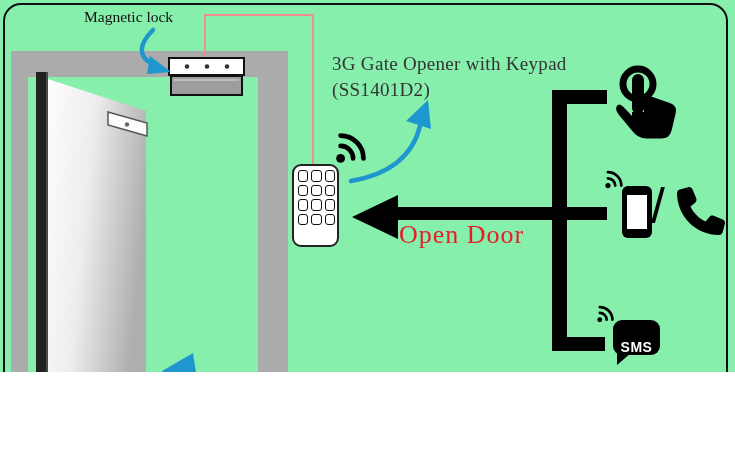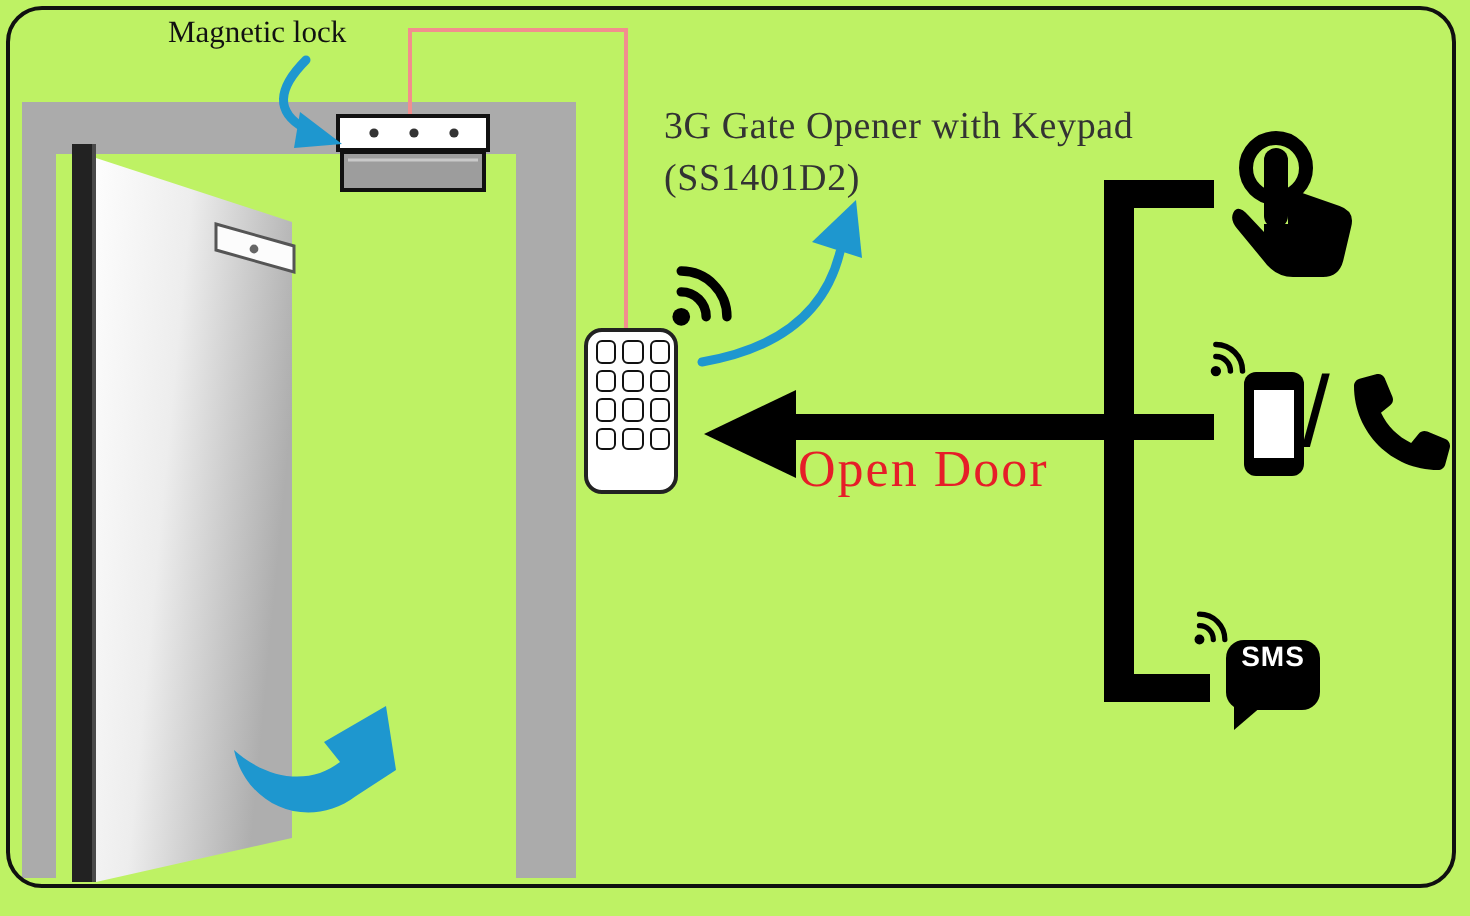--- a/index.html
+++ b/index.html
@@ -1,16 +1,16 @@
 <!DOCTYPE html>
 <html><head>
 <meta charset="utf-8">
 <style>
   html,body{margin:0;padding:0;background:#fff;}
-  .canvas{position:relative;width:735px;height:458px;background:#bef264;overflow:hidden;
+  .canvas{position:relative;width:735px;height:372px;background:#86efac;overflow:hidden;
           font-family:"Liberation Serif","DejaVu Serif",serif;}
   .border-frame{position:absolute;left:3px;top:3px;width:725px;height:441px;
                 border:2.5px solid #101010;border-radius:18px;box-sizing:border-box;}
   .scene{position:absolute;left:0;top:0;}
 
   
   .magnetic-lock-label{position:absolute;left:84px;top:8px;font-size:15.5px;color:#111;}
   .device-title{position:absolute;left:332px;top:51px;font-size:19px;line-height:26px;
                 color:#333;letter-spacing:.3px;}
   .open-door-label{position:absolute;left:399px;top:220px;font-size:26px;color:#e61e28;
@@ -37,21 +37,21 @@
   .icon{position:absolute;color:#000;}
   .tap-icon{left:616px;top:62px;}
   .wifi-keypad{left:332px;top:130px;}
   .wifi-phone{left:603px;top:169px;}
   .wifi-sms{left:595px;top:304px;}
   .smartphone-icon{left:622px;top:186px;}
   .handset-icon{left:677px;top:187px;}
   .slash{position:absolute;left:651px;top:181px;font-size:50px;line-height:50px;color:#000;
          font-family:"Liberation Sans","DejaVu Sans",sans-serif;}
   .sms-bubble{position:absolute;left:613px;top:320px;width:47px;height:35px;background:#000;
-              border-radius:9px;color:#fff;display:flex;align-items:flex-start;justify-content:center;
+              border-radius:9px;color:#fff;display:flex;align-items:flex-end;justify-content:center;
               font-family:"Liberation Sans","DejaVu Sans",sans-serif;font-weight:bold;
               font-size:14px;letter-spacing:.5px;}
   .sms-tail{position:absolute;left:4px;top:33px;width:0;height:0;
             border-top:12px solid #000;border-right:14px solid transparent;}
 </style>
 </head>
 <body>
 
 <div class="canvas">
 

